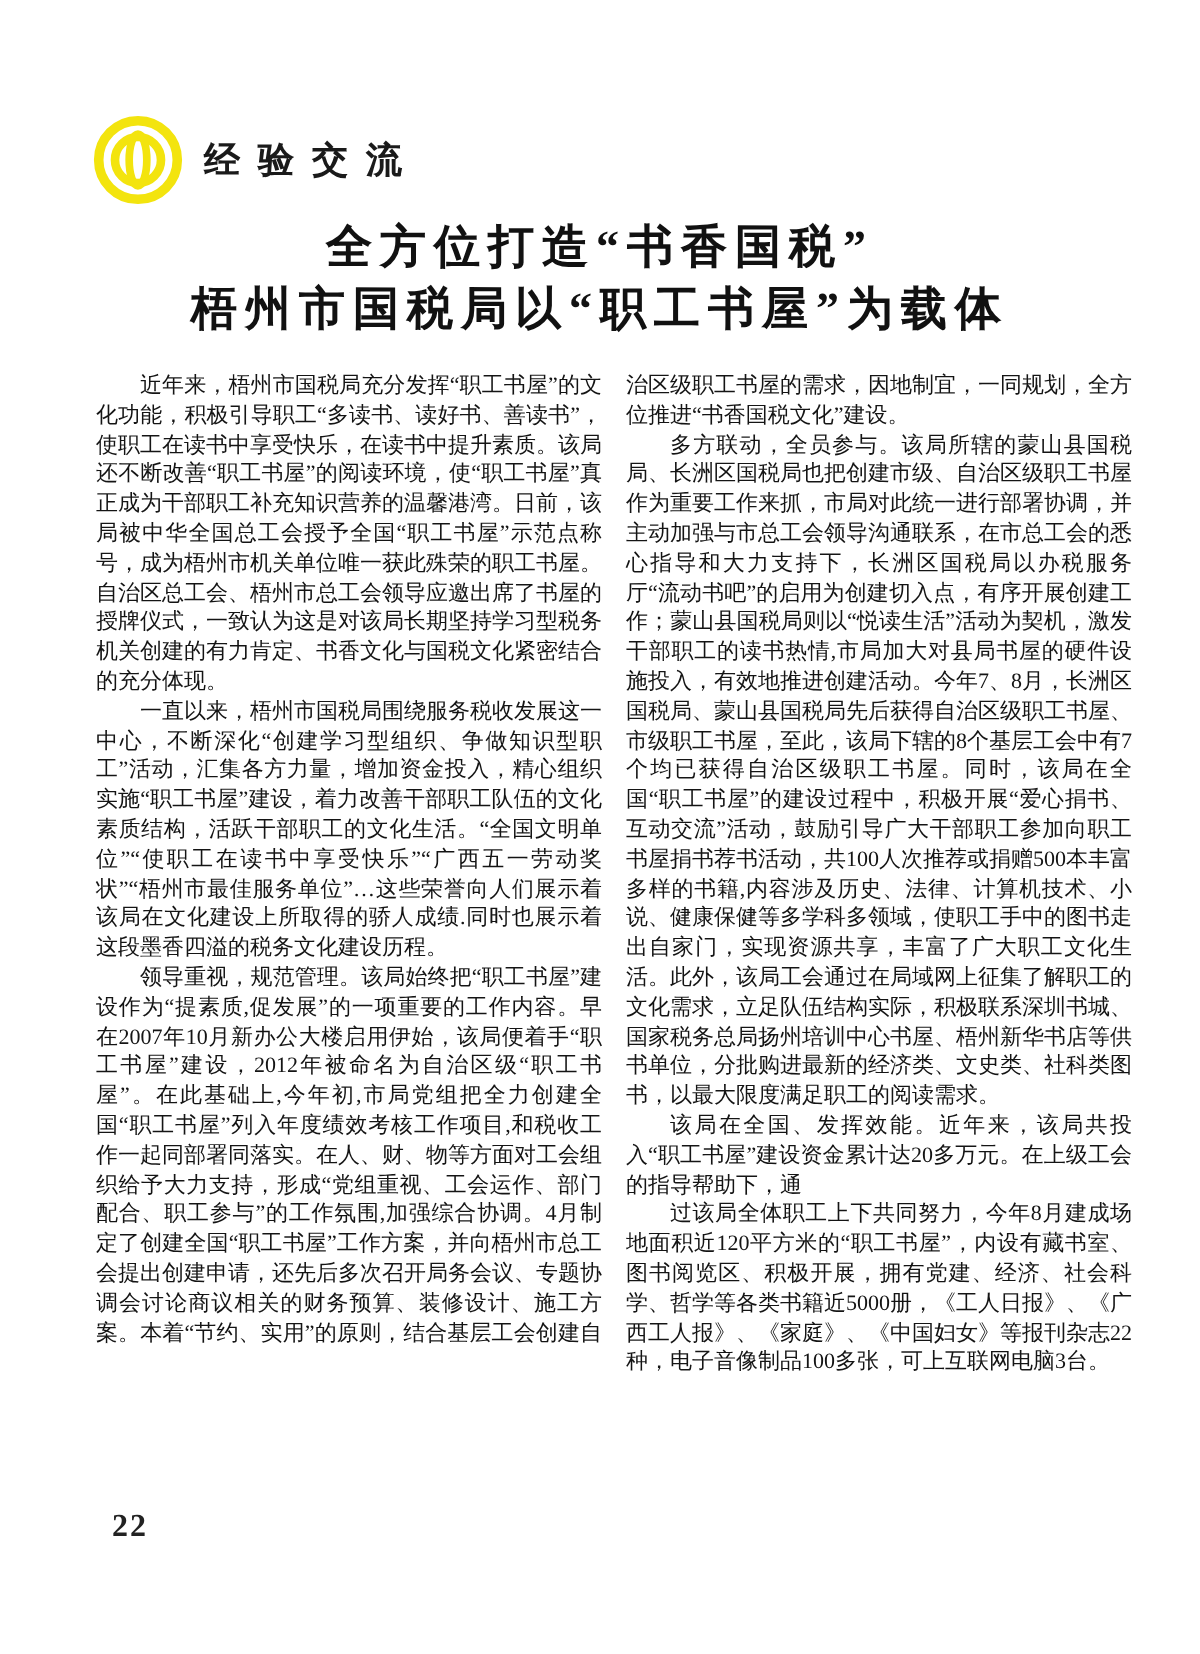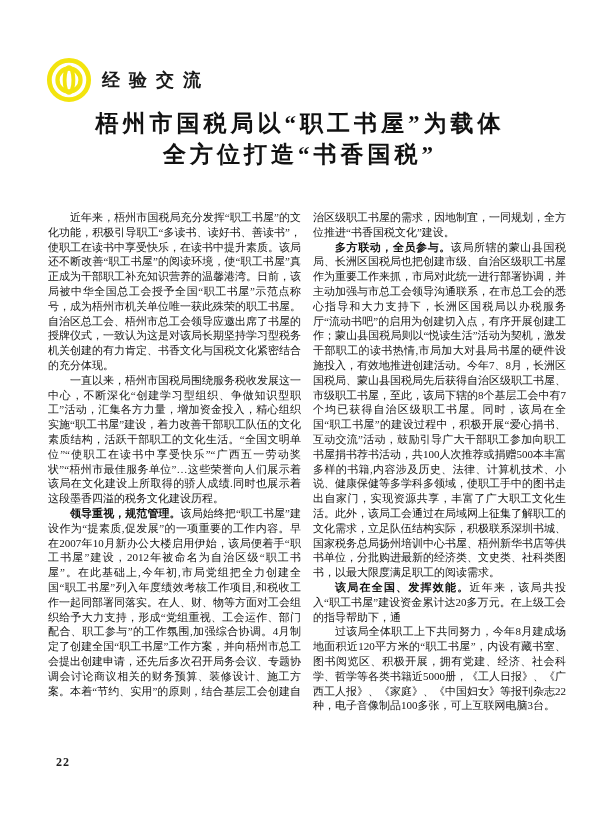--- a/index.html
+++ b/index.html
@@ -29,48 +29,47 @@
   .title-line{
     font-weight:bold;font-size:23px;letter-spacing:4px;color:#111;
     line-height:31px;white-space:nowrap;
   }
   
   .article{
     position:absolute;left:48px;top:186px;width:518px;height:544px;
     column-count:2;column-gap:12px;
     font-size:11px;line-height:14.8px;text-align:justify;
     color:#141414;
-    margin-top:24px;
   }
   .article p{margin:0;text-indent:2em;}
-  .lead{font-weight:bold;}
+  .lead{font-weight:normal;}
   
   .page-number{
     position:absolute;left:56px;top:755px;
-    font-size:12px;font-weight:bold;letter-spacing:1px;color:#222;
+    font-size:16px;font-weight:bold;letter-spacing:1px;color:#222;
     font-family:"Liberation Serif","DejaVu Serif",serif;
   }
 </style>
 </head>
 <body>
 
 <div class="page">
 
   <div class="header">
     <svg class="logo" viewBox="0 0 48 48" aria-hidden="true">
       <circle cx="24" cy="24" r="20.5" fill="none" stroke="#f3e40e" stroke-width="5"></circle>
       <circle cx="24" cy="24" r="12" fill="none" stroke="#f3e40e" stroke-width="4.5"></circle>
       <ellipse cx="24" cy="24" rx="4.6" ry="13.5" fill="none" stroke="#f3e40e" stroke-width="4"></ellipse>
     </svg>
     <span class="section-label">经验交流</span>
   </div>
 
   <div class="title-block">
+    <div class="title-line">全方位打造“书香国税”</div>
     <div class="title-line">梧州市国税局以“职工书屋”为载体</div>
-    <div class="title-line">全方位打造“书香国税”</div>
   </div>
 
   <div class="article">
     <p><span class="lead"></span><span>近年来，梧州市国税局充分发挥“职工书屋”的文化功能，积极引导职工“多读书、读好书、善读书”，使职工在读书中享受快乐，在读书中提升素质。该局还不断改善“职工书屋”的阅读环境，使“职工书屋”真正成为干部职工补充知识营养的温馨港湾。日前，该局被中华全国总工会授予全国“职工书屋”示范点称号，成为梧州市机关单位唯一获此殊荣的职工书屋。自治区总工会、梧州市总工会领导应邀出席了书屋的授牌仪式，一致认为这是对该局长期坚持学习型税务机关创建的有力肯定、书香文化与国税文化紧密结合的充分体现。</span></p>
     <p><span class="lead"></span><span>一直以来，梧州市国税局围绕服务税收发展这一中心，不断深化“创建学习型组织、争做知识型职工”活动，汇集各方力量，增加资金投入，精心组织实施“职工书屋”建设，着力改善干部职工队伍的文化素质结构，活跃干部职工的文化生活。“全国文明单位”“使职工在读书中享受快乐”“广西五一劳动奖状”“梧州市最佳服务单位”…这些荣誉向人们展示着该局在文化建设上所取得的骄人成绩.同时也展示着这段墨香四溢的税务文化建设历程。</span></p>
     <p><span class="lead">领导重视，规范管理。</span><span>该局始终把“职工书屋”建设作为“提素质,促发展”的一项重要的工作内容。早在2007年10月新办公大楼启用伊始，该局便着手“职工书屋”建设，2012年被命名为自治区级“职工书屋”。在此基础上,今年初,市局党组把全力创建全国“职工书屋”列入年度绩效考核工作项目,和税收工作一起同部署同落实。在人、财、物等方面对工会组织给予大力支持，形成“党组重视、工会运作、部门配合、职工参与”的工作氛围,加强综合协调。4月制定了创建全国“职工书屋”工作方案，并向梧州市总工会提出创建申请，还先后多次召开局务会议、专题协调会讨论商议相关的财务预算、装修设计、施工方案。本着“节约、实用”的原则，结合基层工会创建自治区级职工书屋的需求，因地制宜，一同规划，全方位推进“书香国税文化”建设。</span></p>
     <p><span class="lead">多方联动，全员参与。</span><span>该局所辖的蒙山县国税局、长洲区国税局也把创建市级、自治区级职工书屋作为重要工作来抓，市局对此统一进行部署协调，并主动加强与市总工会领导沟通联系，在市总工会的悉心指导和大力支持下，长洲区国税局以办税服务厅“流动书吧”的启用为创建切入点，有序开展创建工作；蒙山县国税局则以“悦读生活”活动为契机，激发干部职工的读书热情,市局加大对县局书屋的硬件设施投入，有效地推进创建活动。今年7、8月，长洲区国税局、蒙山县国税局先后获得自治区级职工书屋、市级职工书屋，至此，该局下辖的8个基层工会中有7个均已获得自治区级职工书屋。同时，该局在全国“职工书屋”的建设过程中，积极开展“爱心捐书、互动交流”活动，鼓励引导广大干部职工参加向职工书屋捐书荐书活动，共100人次推荐或捐赠500本丰富多样的书籍,内容涉及历史、法律、计算机技术、小说、健康保健等多学科多领域，使职工手中的图书走出自家门，实现资源共享，丰富了广大职工文化生活。此外，该局工会通过在局域网上征集了解职工的文化需求，立足队伍结构实际，积极联系深圳书城、国家税务总局扬州培训中心书屋、梧州新华书店等供书单位，分批购进最新的经济类、文史类、社科类图书，以最大限度满足职工的阅读需求。</span></p>
     <p><span class="lead">该局在全国、发挥效能。</span><span>近年来，该局共投入“职工书屋”建设资金累计达20多万元。在上级工会的指导帮助下，通</span></p>
     <p><span class="lead"></span><span>过该局全体职工上下共同努力，今年8月建成场地面积近120平方米的“职工书屋”，内设有藏书室、图书阅览区、积极开展，拥有党建、经济、社会科学、哲学等各类书籍近5000册，《工人日报》、《广西工人报》、《家庭》、《中国妇女》等报刊杂志22种，电子音像制品100多张，可上互联网电脑3台。</span></p>
   </div>

